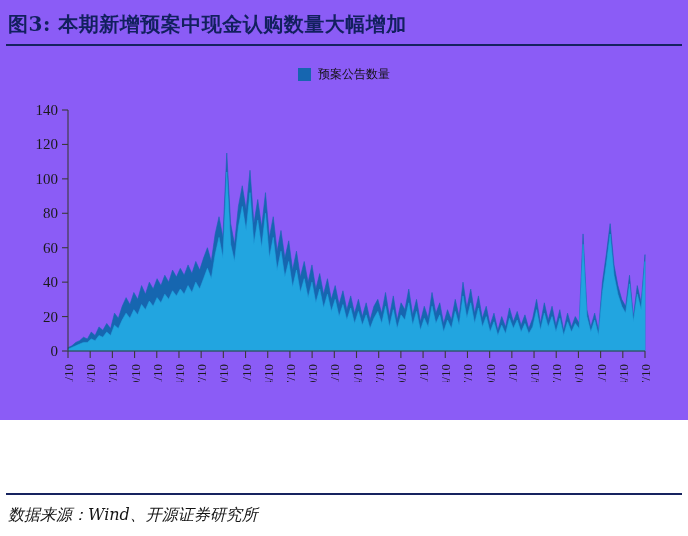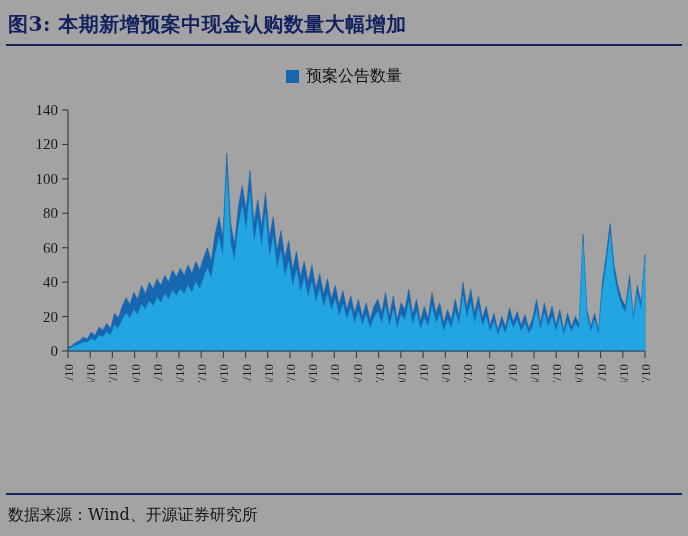--- a/index.html
+++ b/index.html
@@ -9,24 +9,24 @@
   }
   body {
     width: 688px;
     height: 536px;
     font-family: "Liberation Serif", "DejaVu Serif", serif;
     overflow: hidden;
     position: relative;
   }
   #figure-root {
     width: 688px;
-    height: 536px;
+    height: 420px;
     position: relative;
     box-sizing: border-box;
-    background: #a3a3a3;
+    background: #8b5cf6;
   }
 
   
   .fig-title-bar {
     position: absolute;
     left: 0;
     top: 4px;
     width: 688px;
     height: 40px;
     display: flex;
@@ -68,21 +68,21 @@
     align-items: center;
     gap: 7px;
   }
   .legend-swatch {
     width: 13px;
     height: 13px;
     display: inline-block;
   }
   .legend-label {
     font-family: Liberation Sans, sans-serif;
-    font-size: 16px;
+    font-size: 12px;
     color: #111111;
     white-space: nowrap;
   }
 
   
   #plot-wrap {
     position: absolute;
     left: 0;
     top: 92px;
     width: 688px;
@@ -108,20 +108,21 @@
 
   
   .source-note {
     position: absolute;
     left: 8px;
     top: 505px;
     font-family: "DejaVu Serif", "Liberation Serif", serif;
     font-size: 16px;
     color: #151515;
     white-space: nowrap;
+    font-style: italic;
   }
 </style>
 </head>
 <body>
 
 <div id="figure-root">
 
   <div class="fig-title-bar">
     <span class="fig-title-text">图3: 本期新增预案中现金认购数量大幅增加</span>
   </div>

